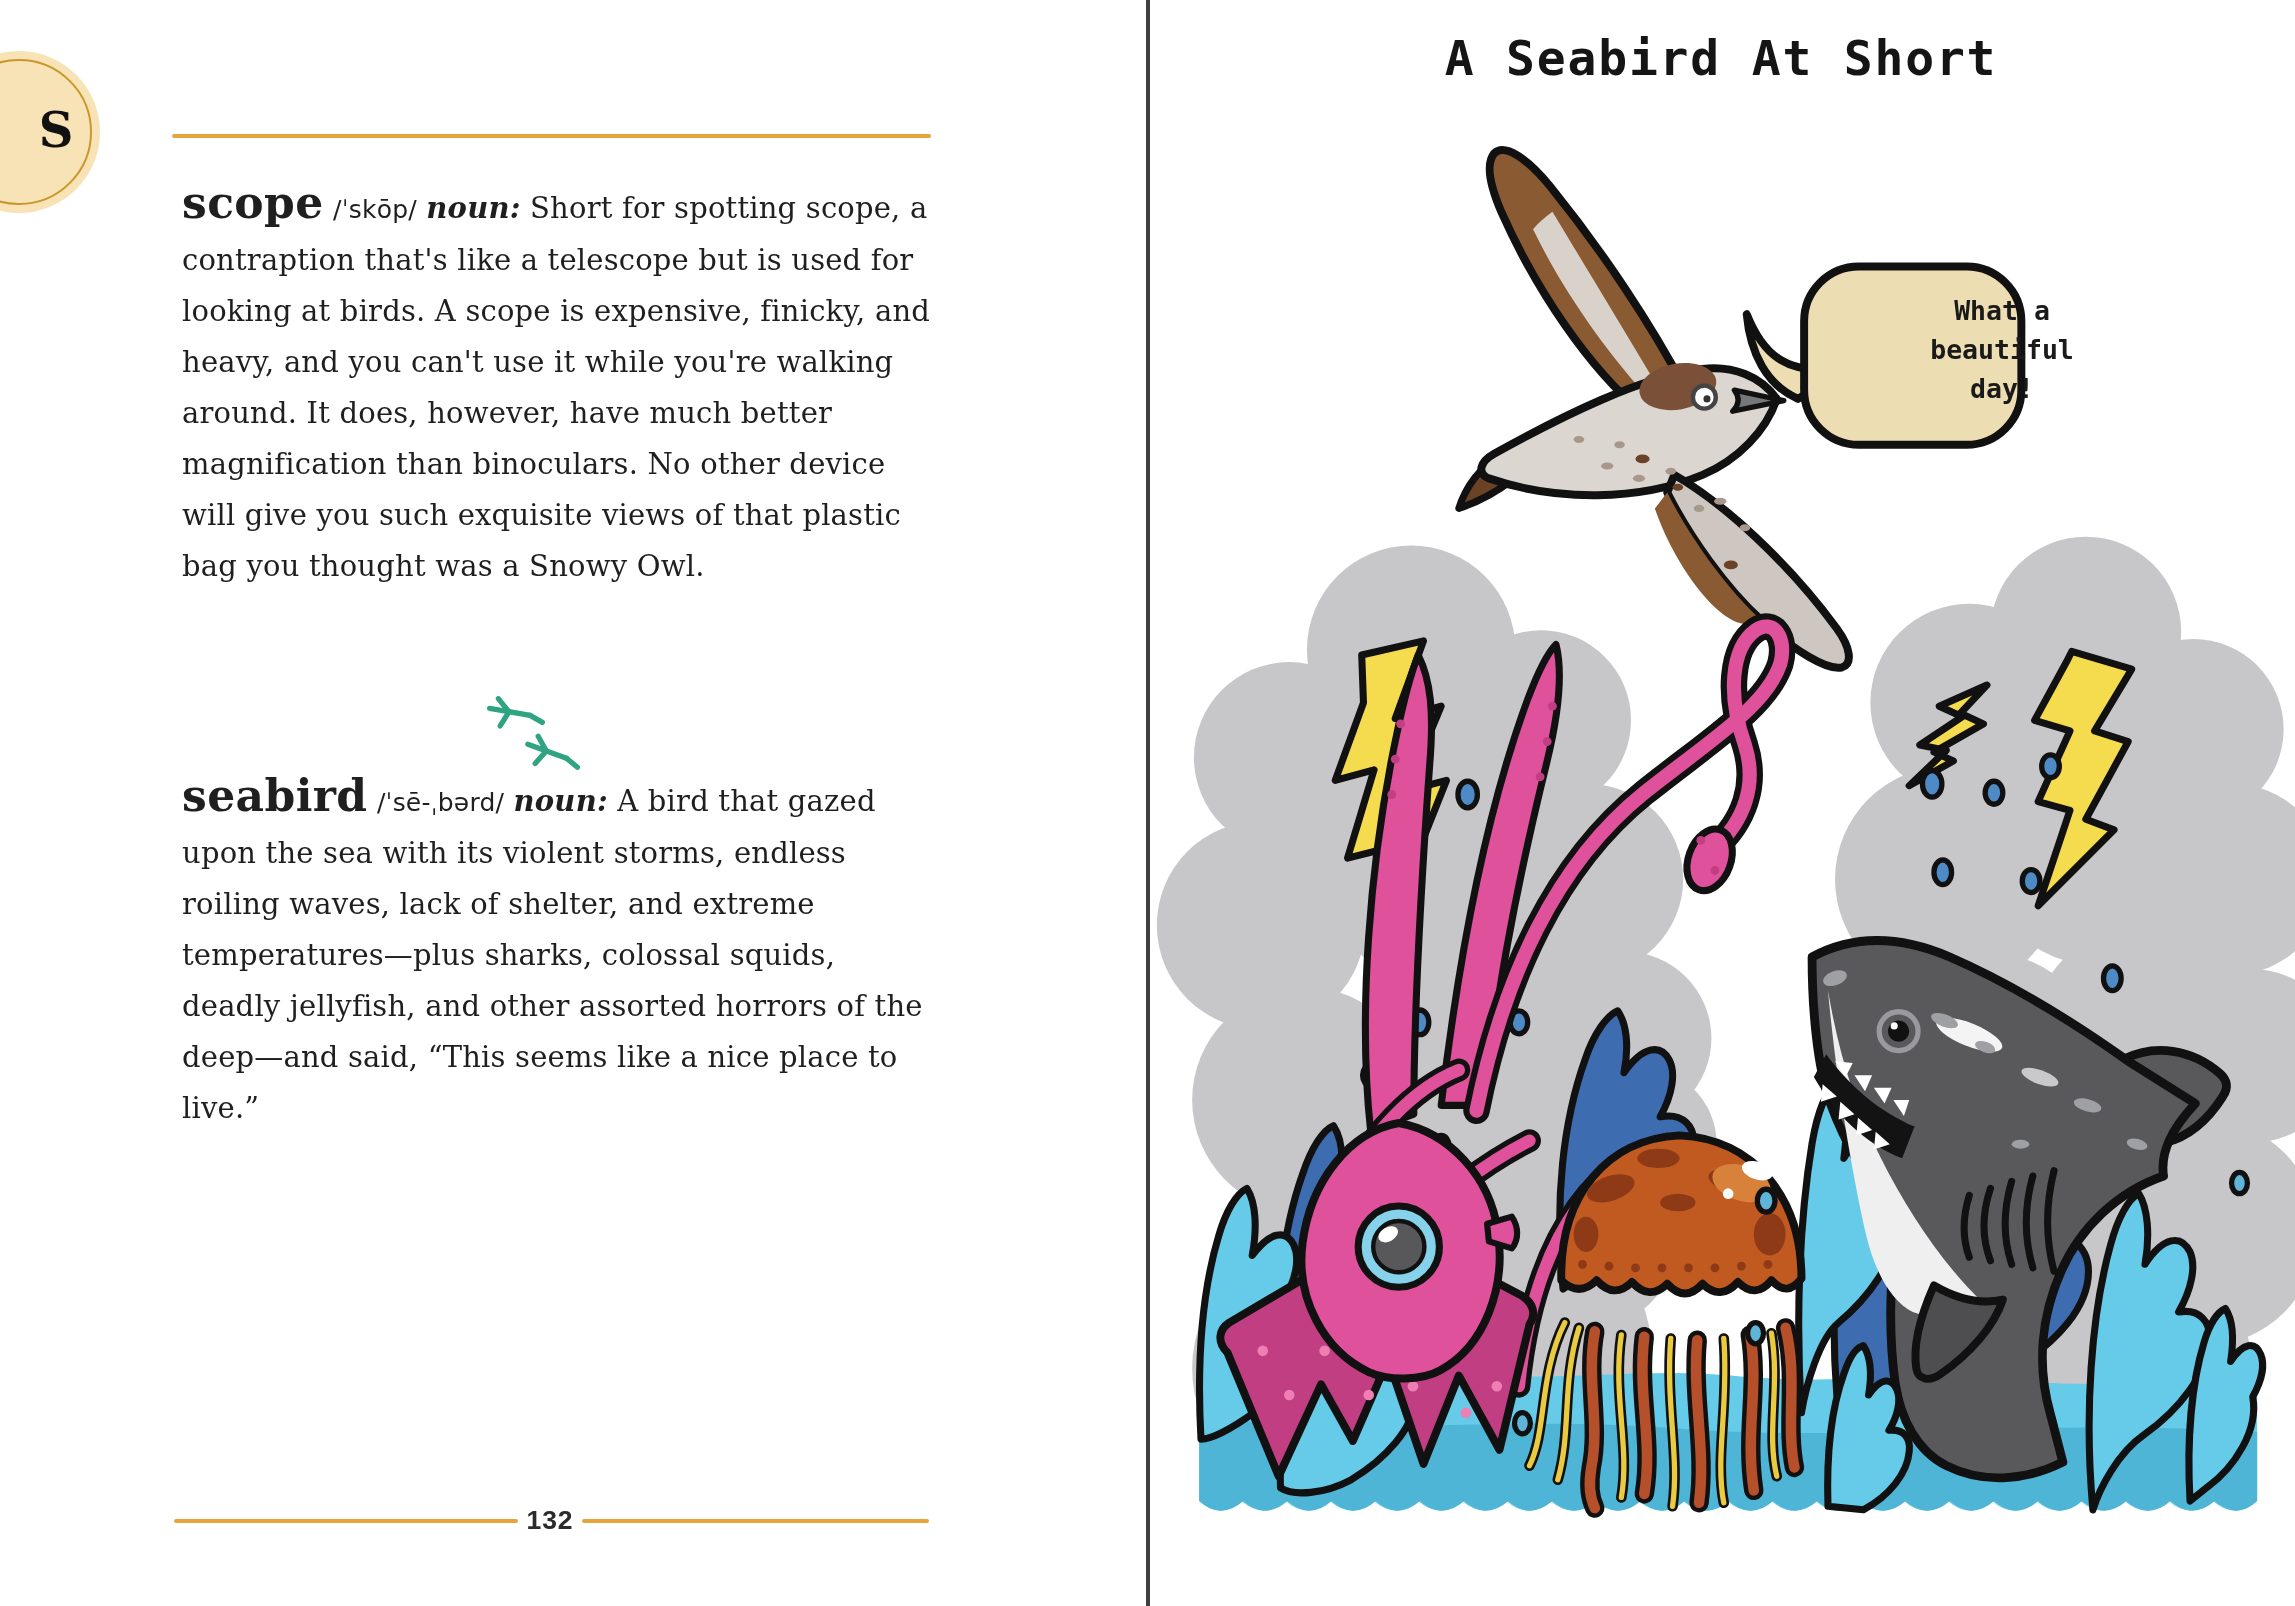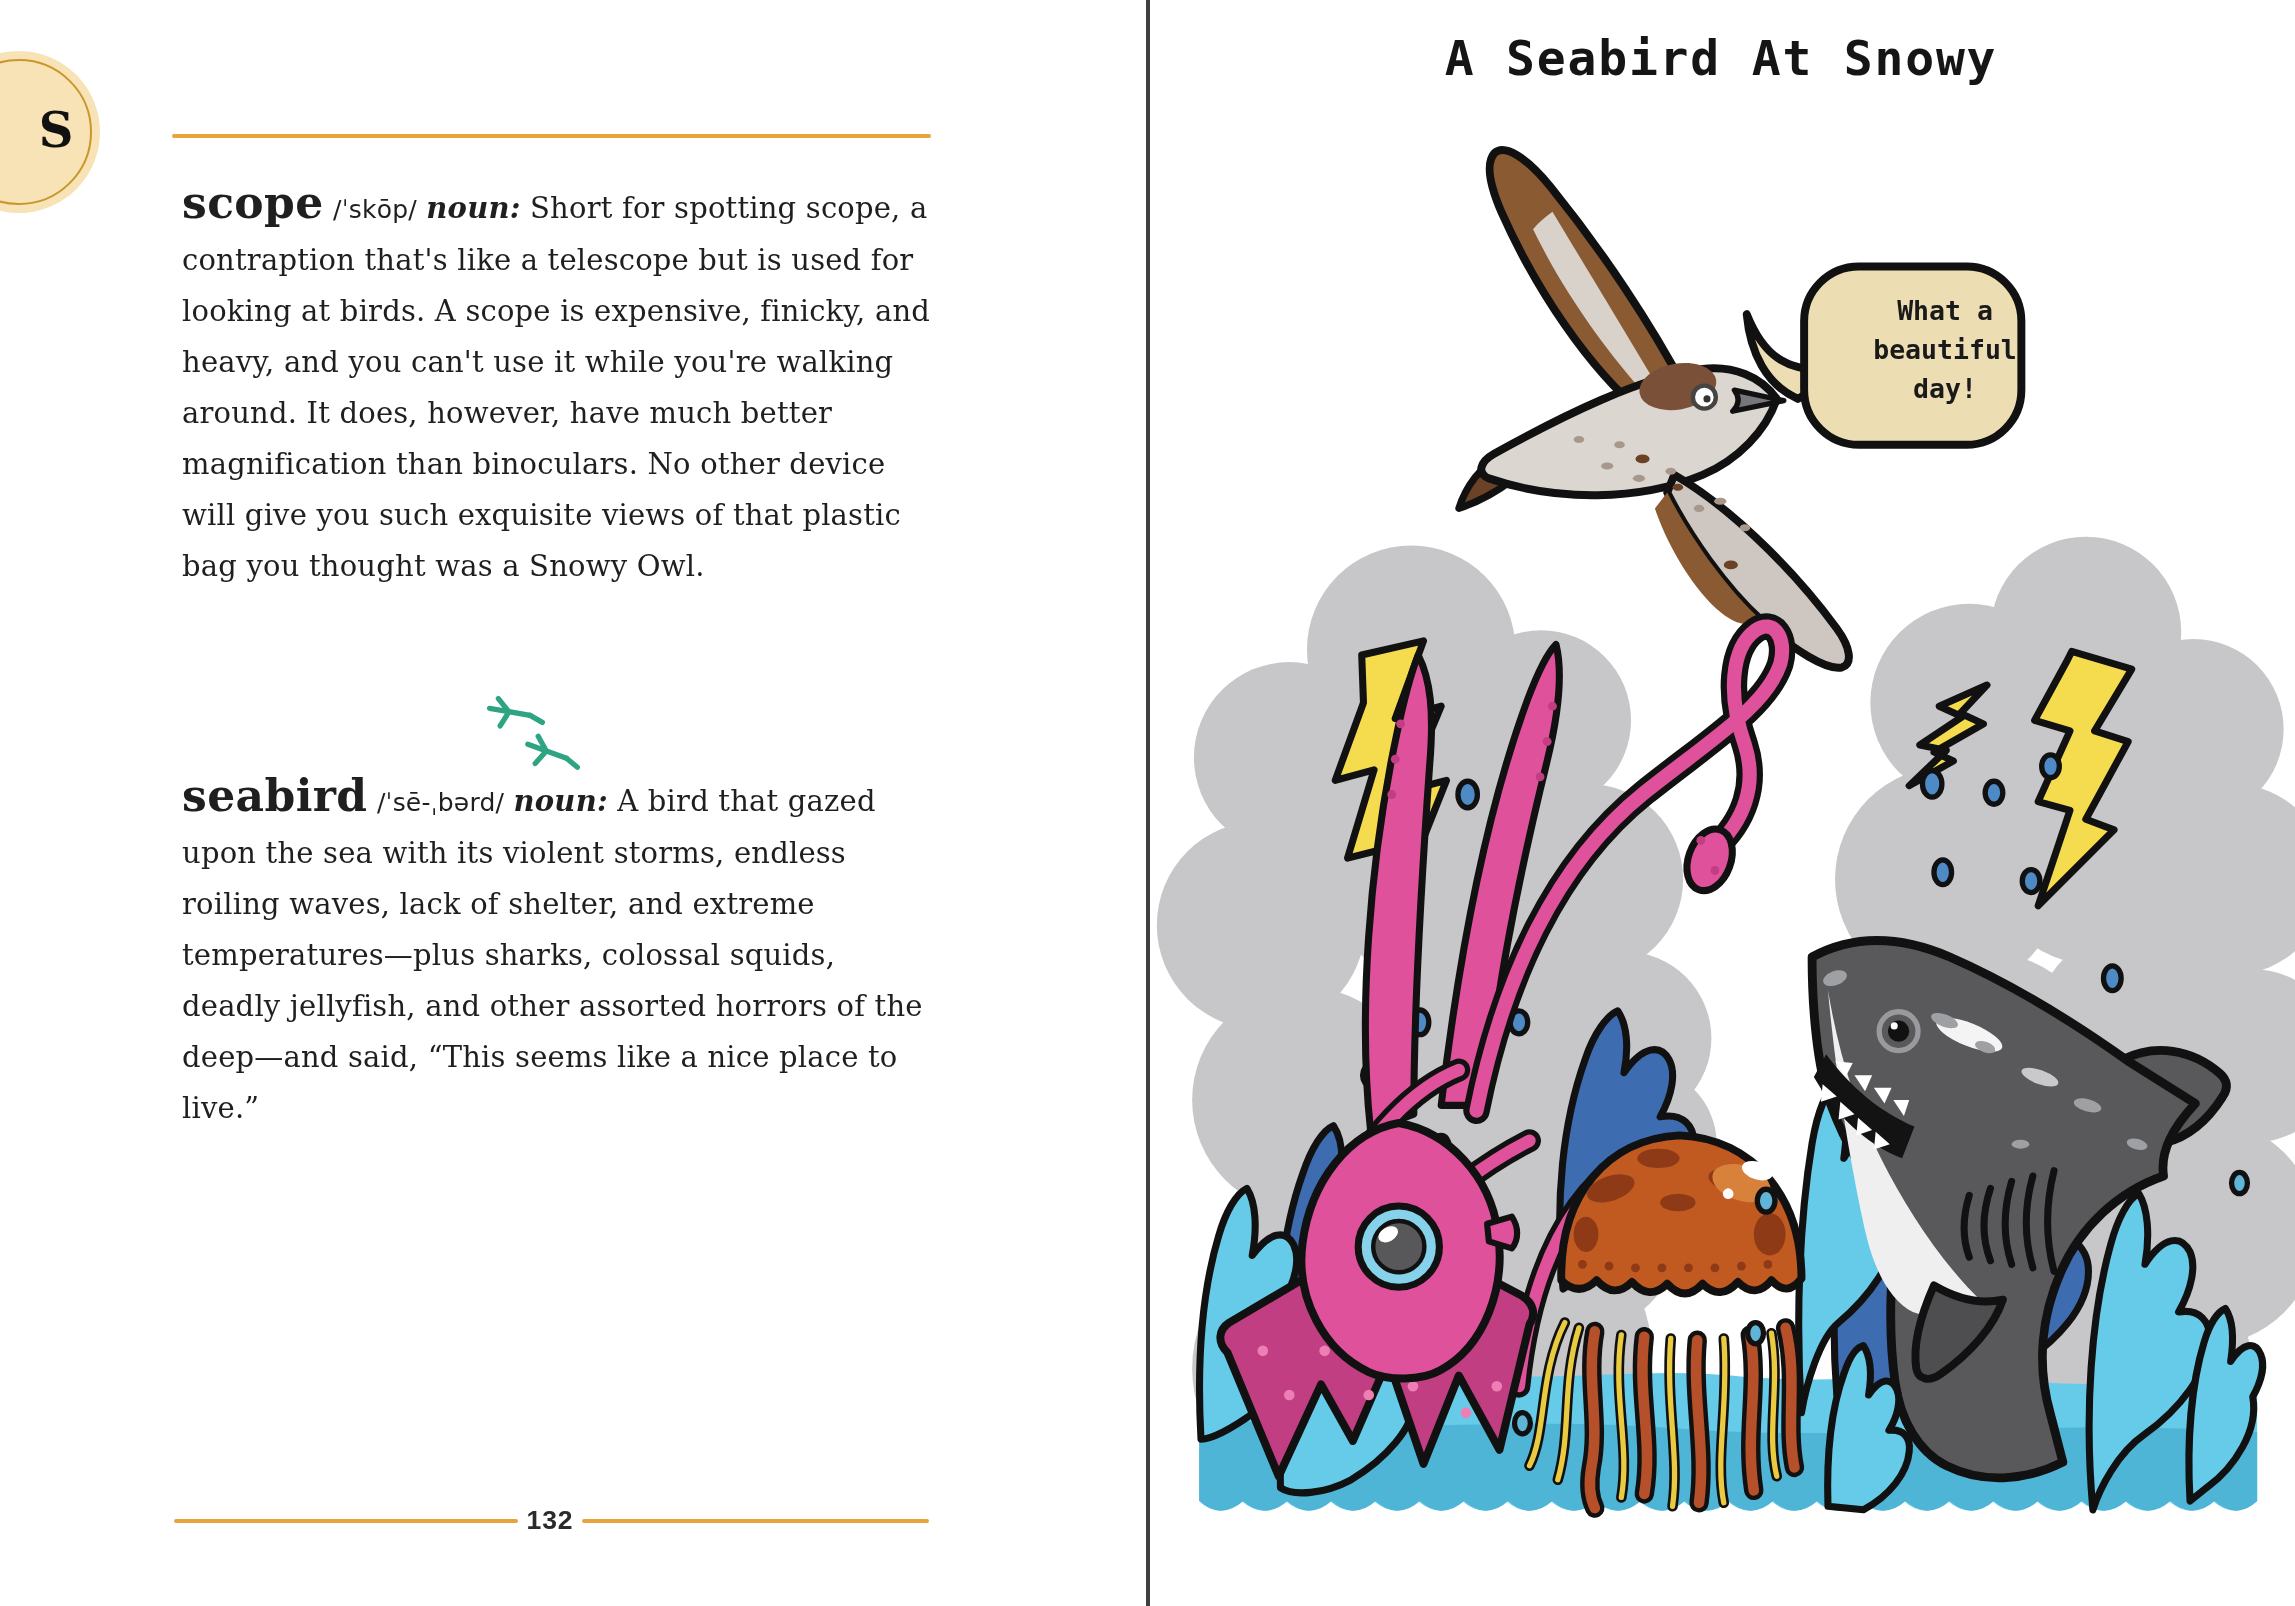--- a/index.html
+++ b/index.html
@@ -18,21 +18,21 @@
   
   .entry{left:182px;width:752px;font-size:29px;line-height:51px;letter-spacing:0.2px;}
   .headword{font-weight:bold;font-size:44px;letter-spacing:0.4px;}
   .pron{font-family:"DejaVu Sans",sans-serif;font-size:25px;}
   .pos{font-weight:bold;font-style:italic;}
   
   .pagenum{font:bold 26.5px "Liberation Sans",sans-serif;color:#2b2b2b;letter-spacing:0.9px;}
   
   .illo-title{left:1165px;top:30px;width:1112px;text-align:center;
         font:bold 48px "DejaVu Sans Mono",monospace;color:#151515;letter-spacing:1.8px;}
-  .bubble-text{left:1845px;top:291px;width:200px;text-align:center;white-space:pre-line;
+  .bubble-text{left:1902px;top:291px;width:200px;text-align:center;white-space:pre-line;
         font:bold 26.5px "DejaVu Sans Mono",monospace;color:#1a1a1a;line-height:39px;}
   .illo{left:1148px;top:88px;width:1148px;height:1519px;}
   svg .ol{stroke:#111;stroke-linejoin:round;}
 </style>
 </head>
 <body>
 
 <div class="page">
 
   <div class="abs gutter"></div>
@@ -62,21 +62,21 @@
       </g>
     </g>
   </svg>
 
   <p class="abs entry" style="top:770px;margin:0;"><span class="headword">seabird</span> <span class="pron">/ˈsē-ˌbərd/</span> <span class="pos">noun:</span> <span class="def">A bird that gazed upon the sea with its violent storms, endless roiling waves, lack of shelter, and extreme temperatures—plus sharks, colossal squids, deadly jellyfish, and other assorted horrors of the deep—and said, “This seems like a nice place to live.”</span></p>
 
   <div class="abs gold-rule" style="left:174px;top:1519px;width:344px;"></div>
   <div class="abs pagenum" style="left:518px;top:1505px;width:64px;text-align:center;">132</div>
   <div class="abs gold-rule" style="left:582px;top:1519px;width:347px;"></div>
 
-  <div class="abs illo-title">A Seabird At Snowy</div>
+  <div class="abs illo-title">A Seabird At Short</div>
 
   <svg class="abs illo" viewBox="0 0 1300 1720">
 
     <g fill="#C7C7C9">
       <circle cx="160" cy="758" r="108"></circle>
         <circle cx="298" cy="636" r="118"></circle>
         <circle cx="445" cy="716" r="102"></circle>
       <circle cx="128" cy="948" r="118"></circle>
         <circle cx="330" cy="876" r="138"></circle>
         <circle cx="498" cy="896" r="108"></circle>

